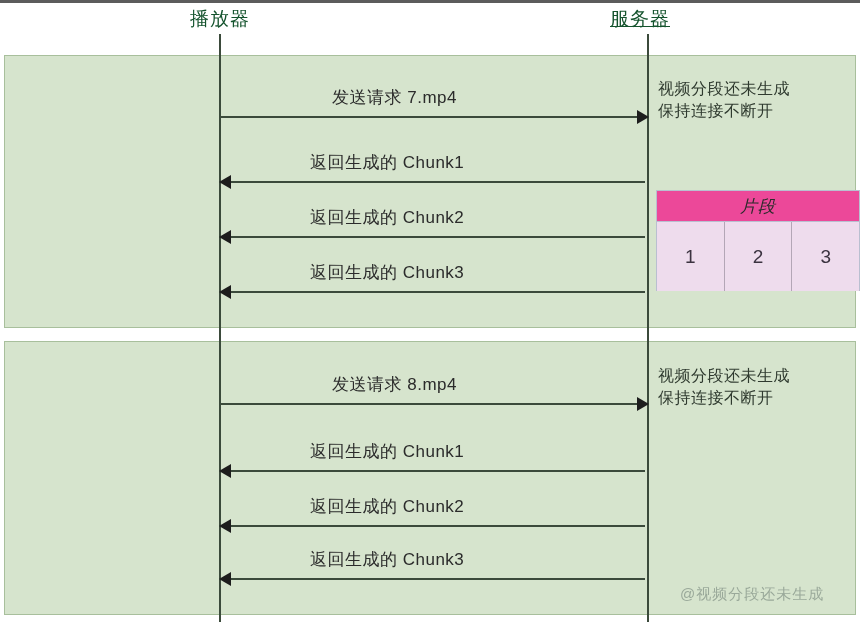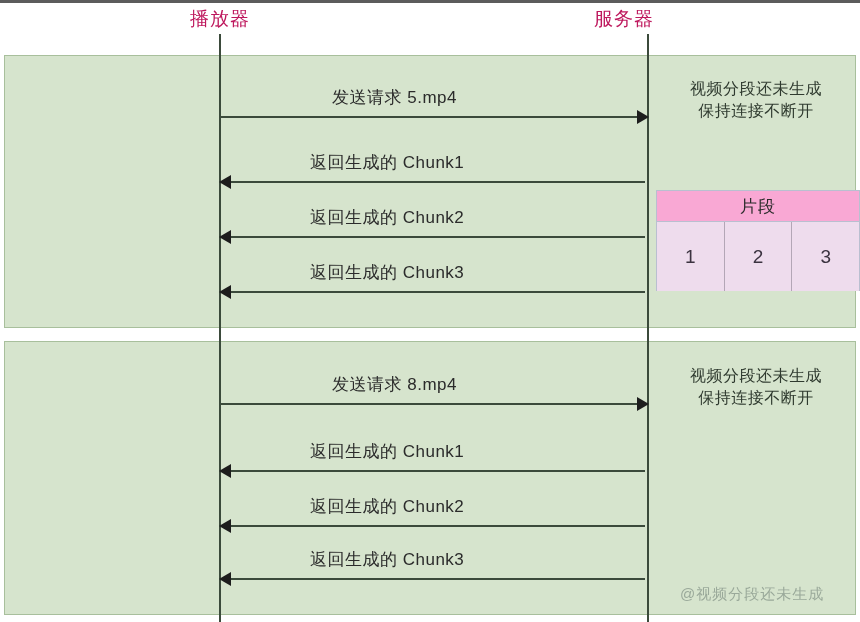--- a/index.html
+++ b/index.html
@@ -24,21 +24,21 @@
     left: 0; top: 0;
     width: 860px; height: 3px;
     background: #5c5c5c;
   }
 
   
   .actor-label {
     position: absolute;
     top: 6px;
     font-size: 19px;
-    color: #be185d;
+    color: #14532d;
     letter-spacing: 1px;
     white-space: nowrap;
     transform: translateX(-50%);
     font-weight: 400;
   }
 
   
   .lifeline {
     position: absolute;
     top: 34px;
@@ -92,42 +92,43 @@
     white-space: nowrap;
     letter-spacing: 0.5px;
   }
 
   
   .note {
     position: absolute;
     font-size: 16px;
     line-height: 1.35;
     color: #2f3a2f;
-    text-align: center;
+    text-align: left;
     white-space: nowrap;
     letter-spacing: 0.5px;
   }
 
   
   .seg-table {
     position: absolute;
     border: 1px solid #b9bfd0;
     box-sizing: border-box;
   }
   .seg-header {
     height: 31px;
-    background: #f9a8d4;
+    background: #ec4899;
     border-bottom: 1px solid #b9bfd0;
     display: flex;
     align-items: center;
     justify-content: center;
     font-size: 17px;
     color: #2b2b2b;
     letter-spacing: 1px;
     box-sizing: border-box;
+    font-style: italic;
   }
   .seg-cells {
     display: flex;
     height: 69px;
   }
   .seg-cell {
     flex: 1 1 0;
     background: #eedced;
     border-right: 1px solid #b3a6b6;
     display: flex;
@@ -149,32 +150,32 @@
   }
 </style>
 </head>
 <body>
 
 <div id="canvas">
 
   <div class="top-rule"></div>
 
   <div class="actor-label" style="left:220px;">播放器</div>
-  <div class="actor-label" style="left:624px;">服务器</div>
+  <div class="actor-label" style="left:640px;text-decoration:underline;">服务器</div>
 
   <div class="block" style="top:55px; height:273px;"></div>
   <div class="block" style="top:341px; height:274px;"></div>
 
   <div class="lifeline" style="left:219px;"></div>
   <div class="lifeline" style="left:647px;"></div>
 
   <div class="msg to-right" style="left:220px; top:116px; width:428px;">
     <div class="line" style="width:428px;"></div>
     <div class="head"></div>
-    <div class="caption" style="left:112px;">发送请求 5.mp4</div>
+    <div class="caption" style="left:112px;">发送请求 7.mp4</div>
   </div>
 
   <div class="msg to-left" style="left:220px; top:181px; width:425px;">
     <div class="line" style="width:425px;"></div>
     <div class="head"></div>
     <div class="caption" style="left:90px;">返回生成的 Chunk1</div>
   </div>
 
   <div class="msg to-left" style="left:220px; top:236px; width:425px;">
     <div class="line" style="width:425px;"></div>

